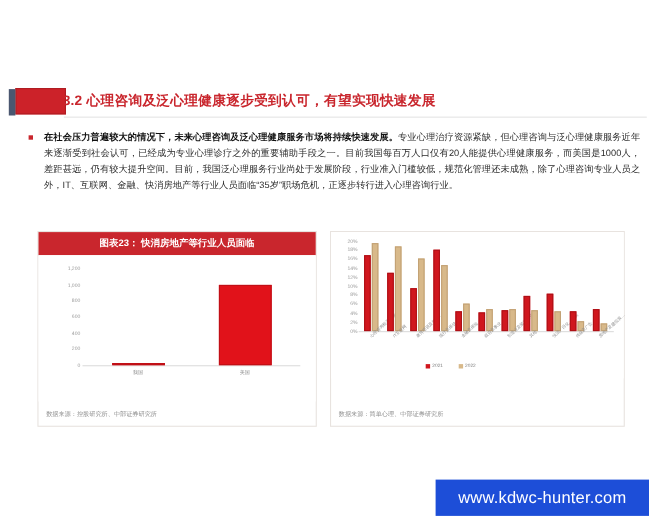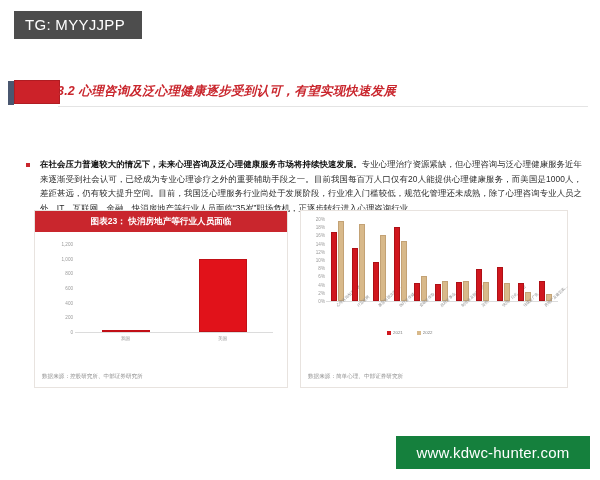--- a/index.html
+++ b/index.html
@@ -28,21 +28,21 @@
     padding-left: 11px;
     letter-spacing: .3px;
     white-space: nowrap;
   }
 
   
   .url-badge {
     position: absolute;
     left: 396px; top: 436px;
     width: 194px; height: 33px;
-    background: #15803d;
+    background: #1d4ed8;
     color: #ffffff;
     font-size: 15px;
     line-height: 33px;
     text-align: center;
     letter-spacing: .2px;
     white-space: nowrap;
   }
 
   
   .heading-row {
@@ -66,35 +66,33 @@
   }
   .heading-text {
     position: absolute;
     left: 57px; top: 4px;
     color: #c9262d;
     font-size: 12.5px;
     font-weight: bold;
     line-height: 22px;
     letter-spacing: .2px;
     white-space: nowrap;
-    font-style: italic;
   }
   .heading-rule {
     position: absolute;
     left: 58px; top: 106px;
     width: 530px; height: 1px;
     background: #e4e4e4;
   }
 
   
   .para-wrap {
     position: absolute;
     left: 26px; top: 117px;
     width: 556px;
-    margin-top: 40px;
   }
   .bullet-sq {
     position: absolute;
     left: 0; top: 6px;
     width: 4px; height: 4px;
     background: #c9262d;
   }
   .para-text {
     margin-left: 14px;
     font-size: 8.4px;
@@ -246,21 +244,20 @@
   }
   .c24-legend .k0 { background: #d0171e; }
   .c24-legend .k1 { background: #d8b98a; }
   .c24-legend .item { margin-right: 14px; }
 </style>
 </head>
 <body>
 
 <div id="page">
 
-  <div class="tg-badge">TG: MYYJJPP</div>
 
   <div class="heading-row">
     <div class="heading-mark"></div>
     <div class="heading-text">3.2 心理咨询及泛心理健康逐步受到认可，有望实现快速发展</div>
   </div>
   <div class="heading-rule"></div>
 
   <div class="para-wrap">
     <span class="bullet-sq"></span>
     <div class="para-text">

